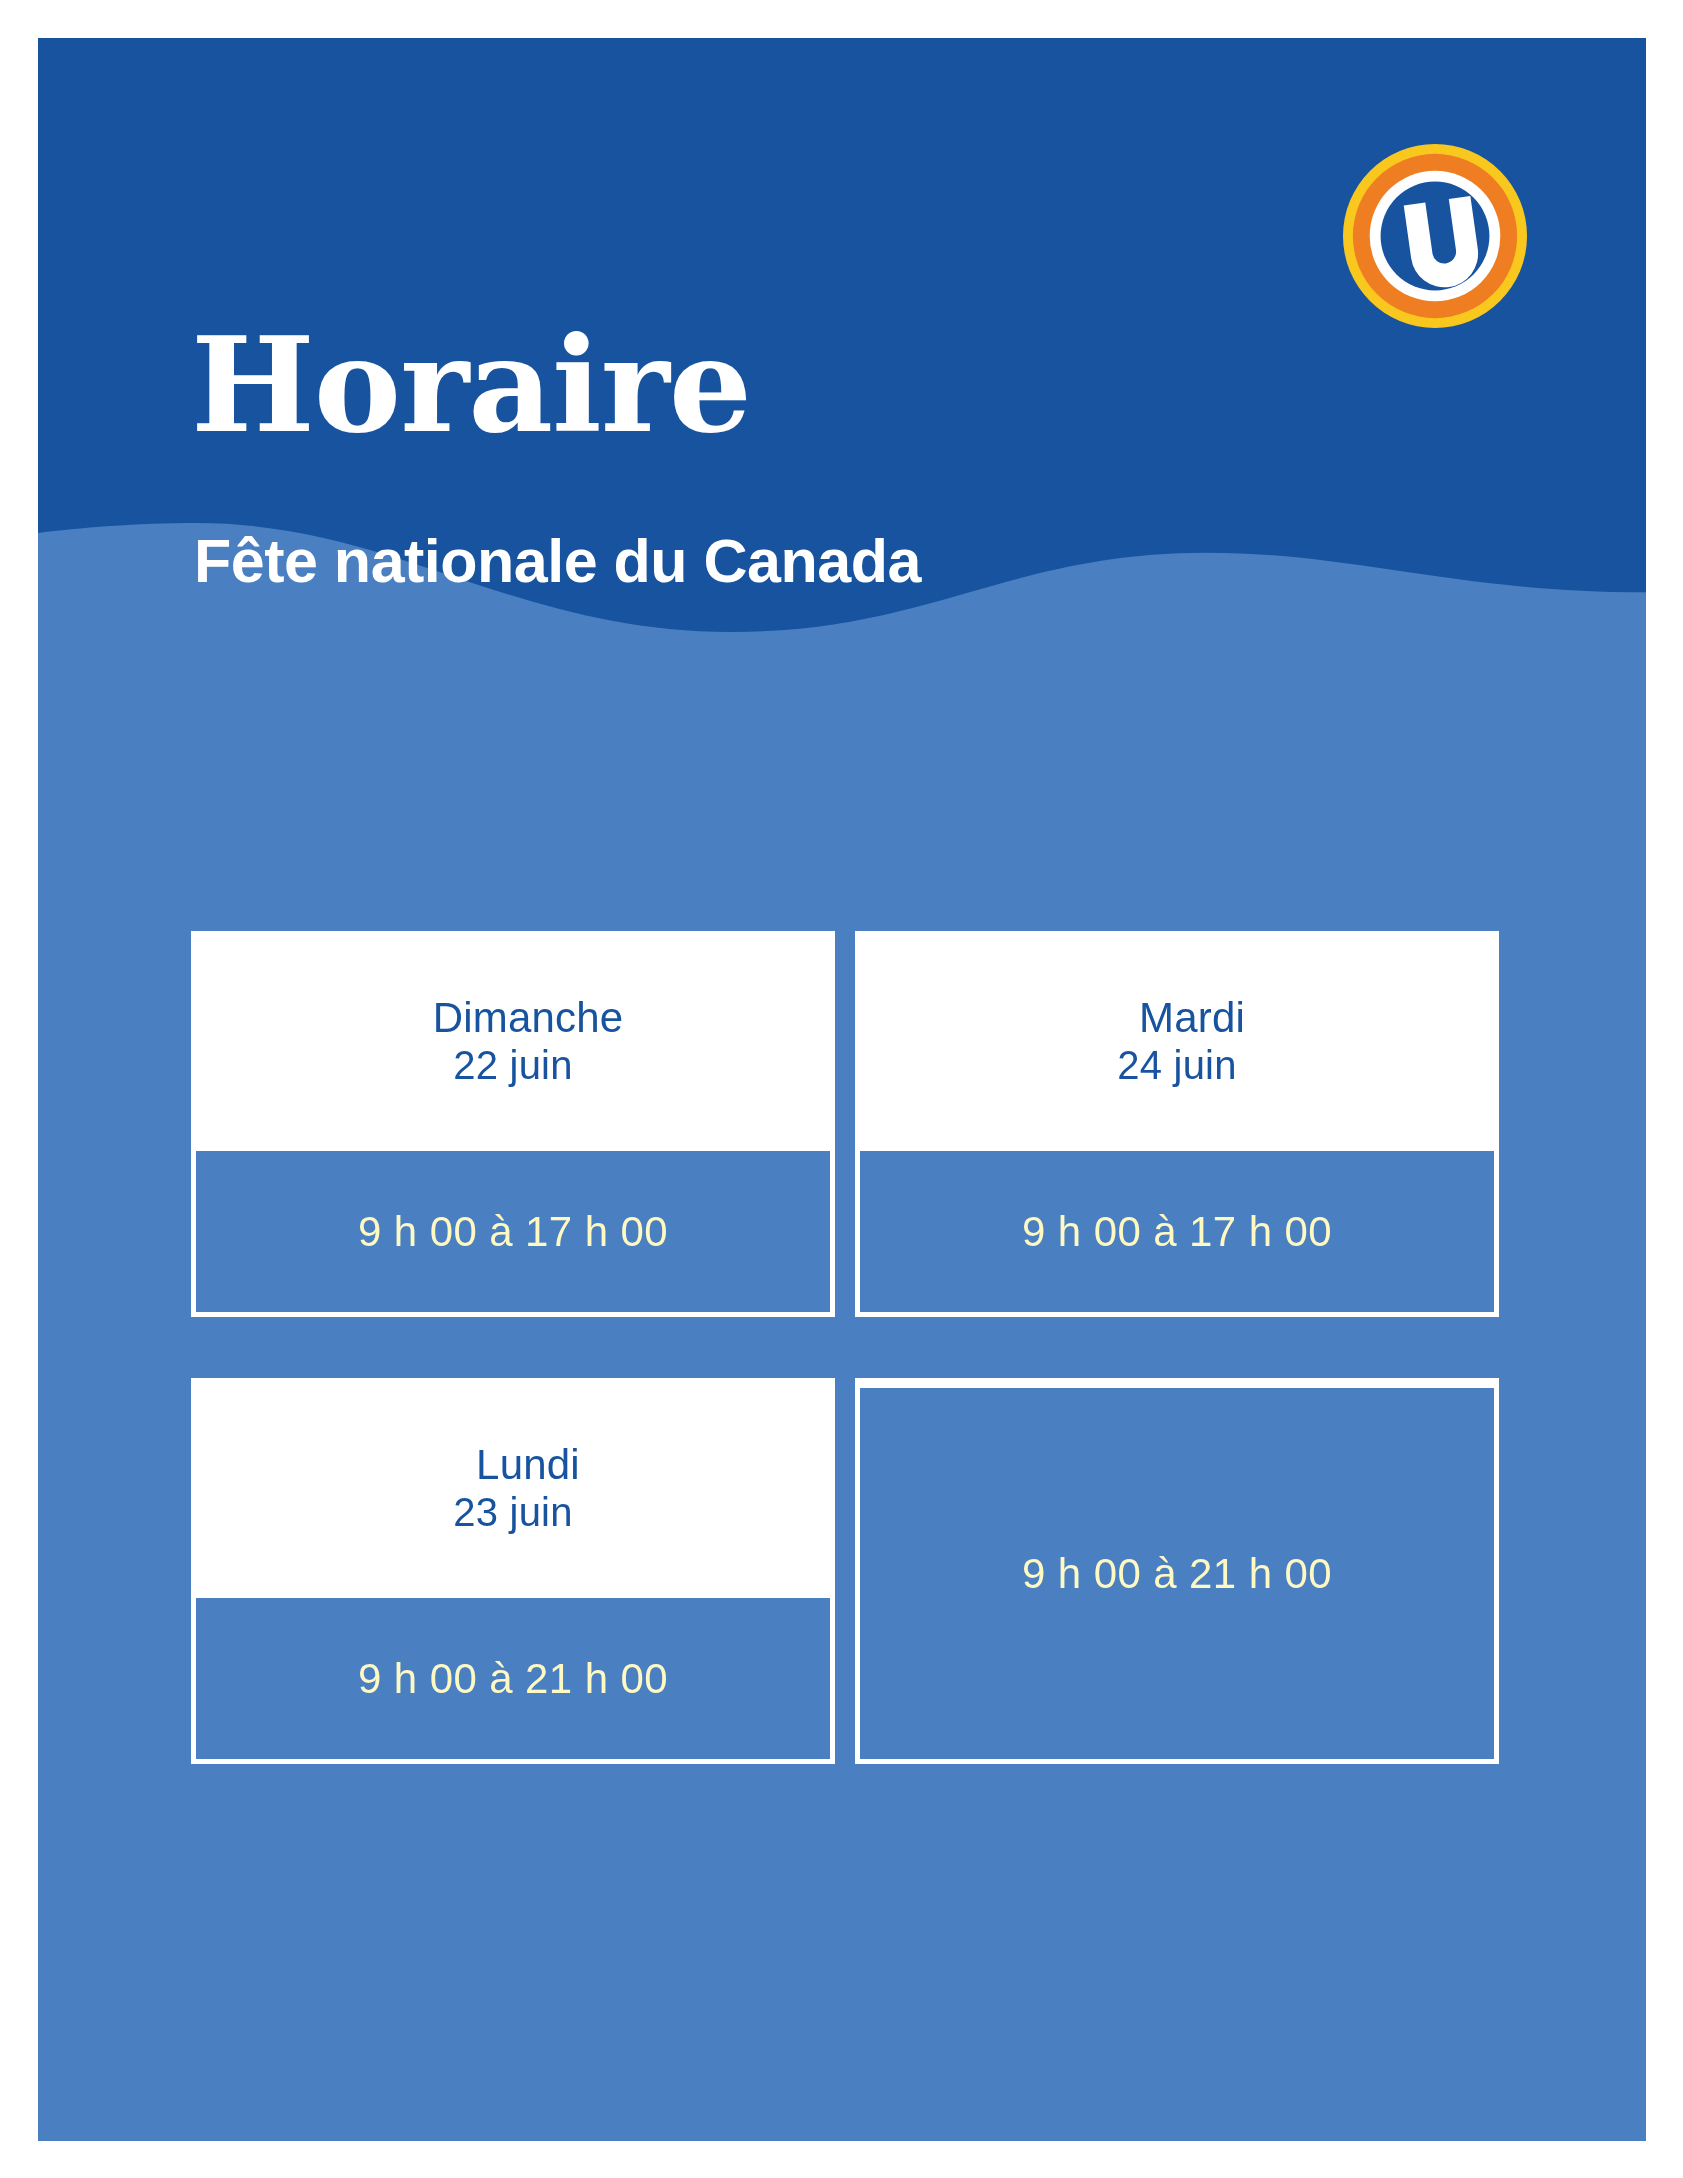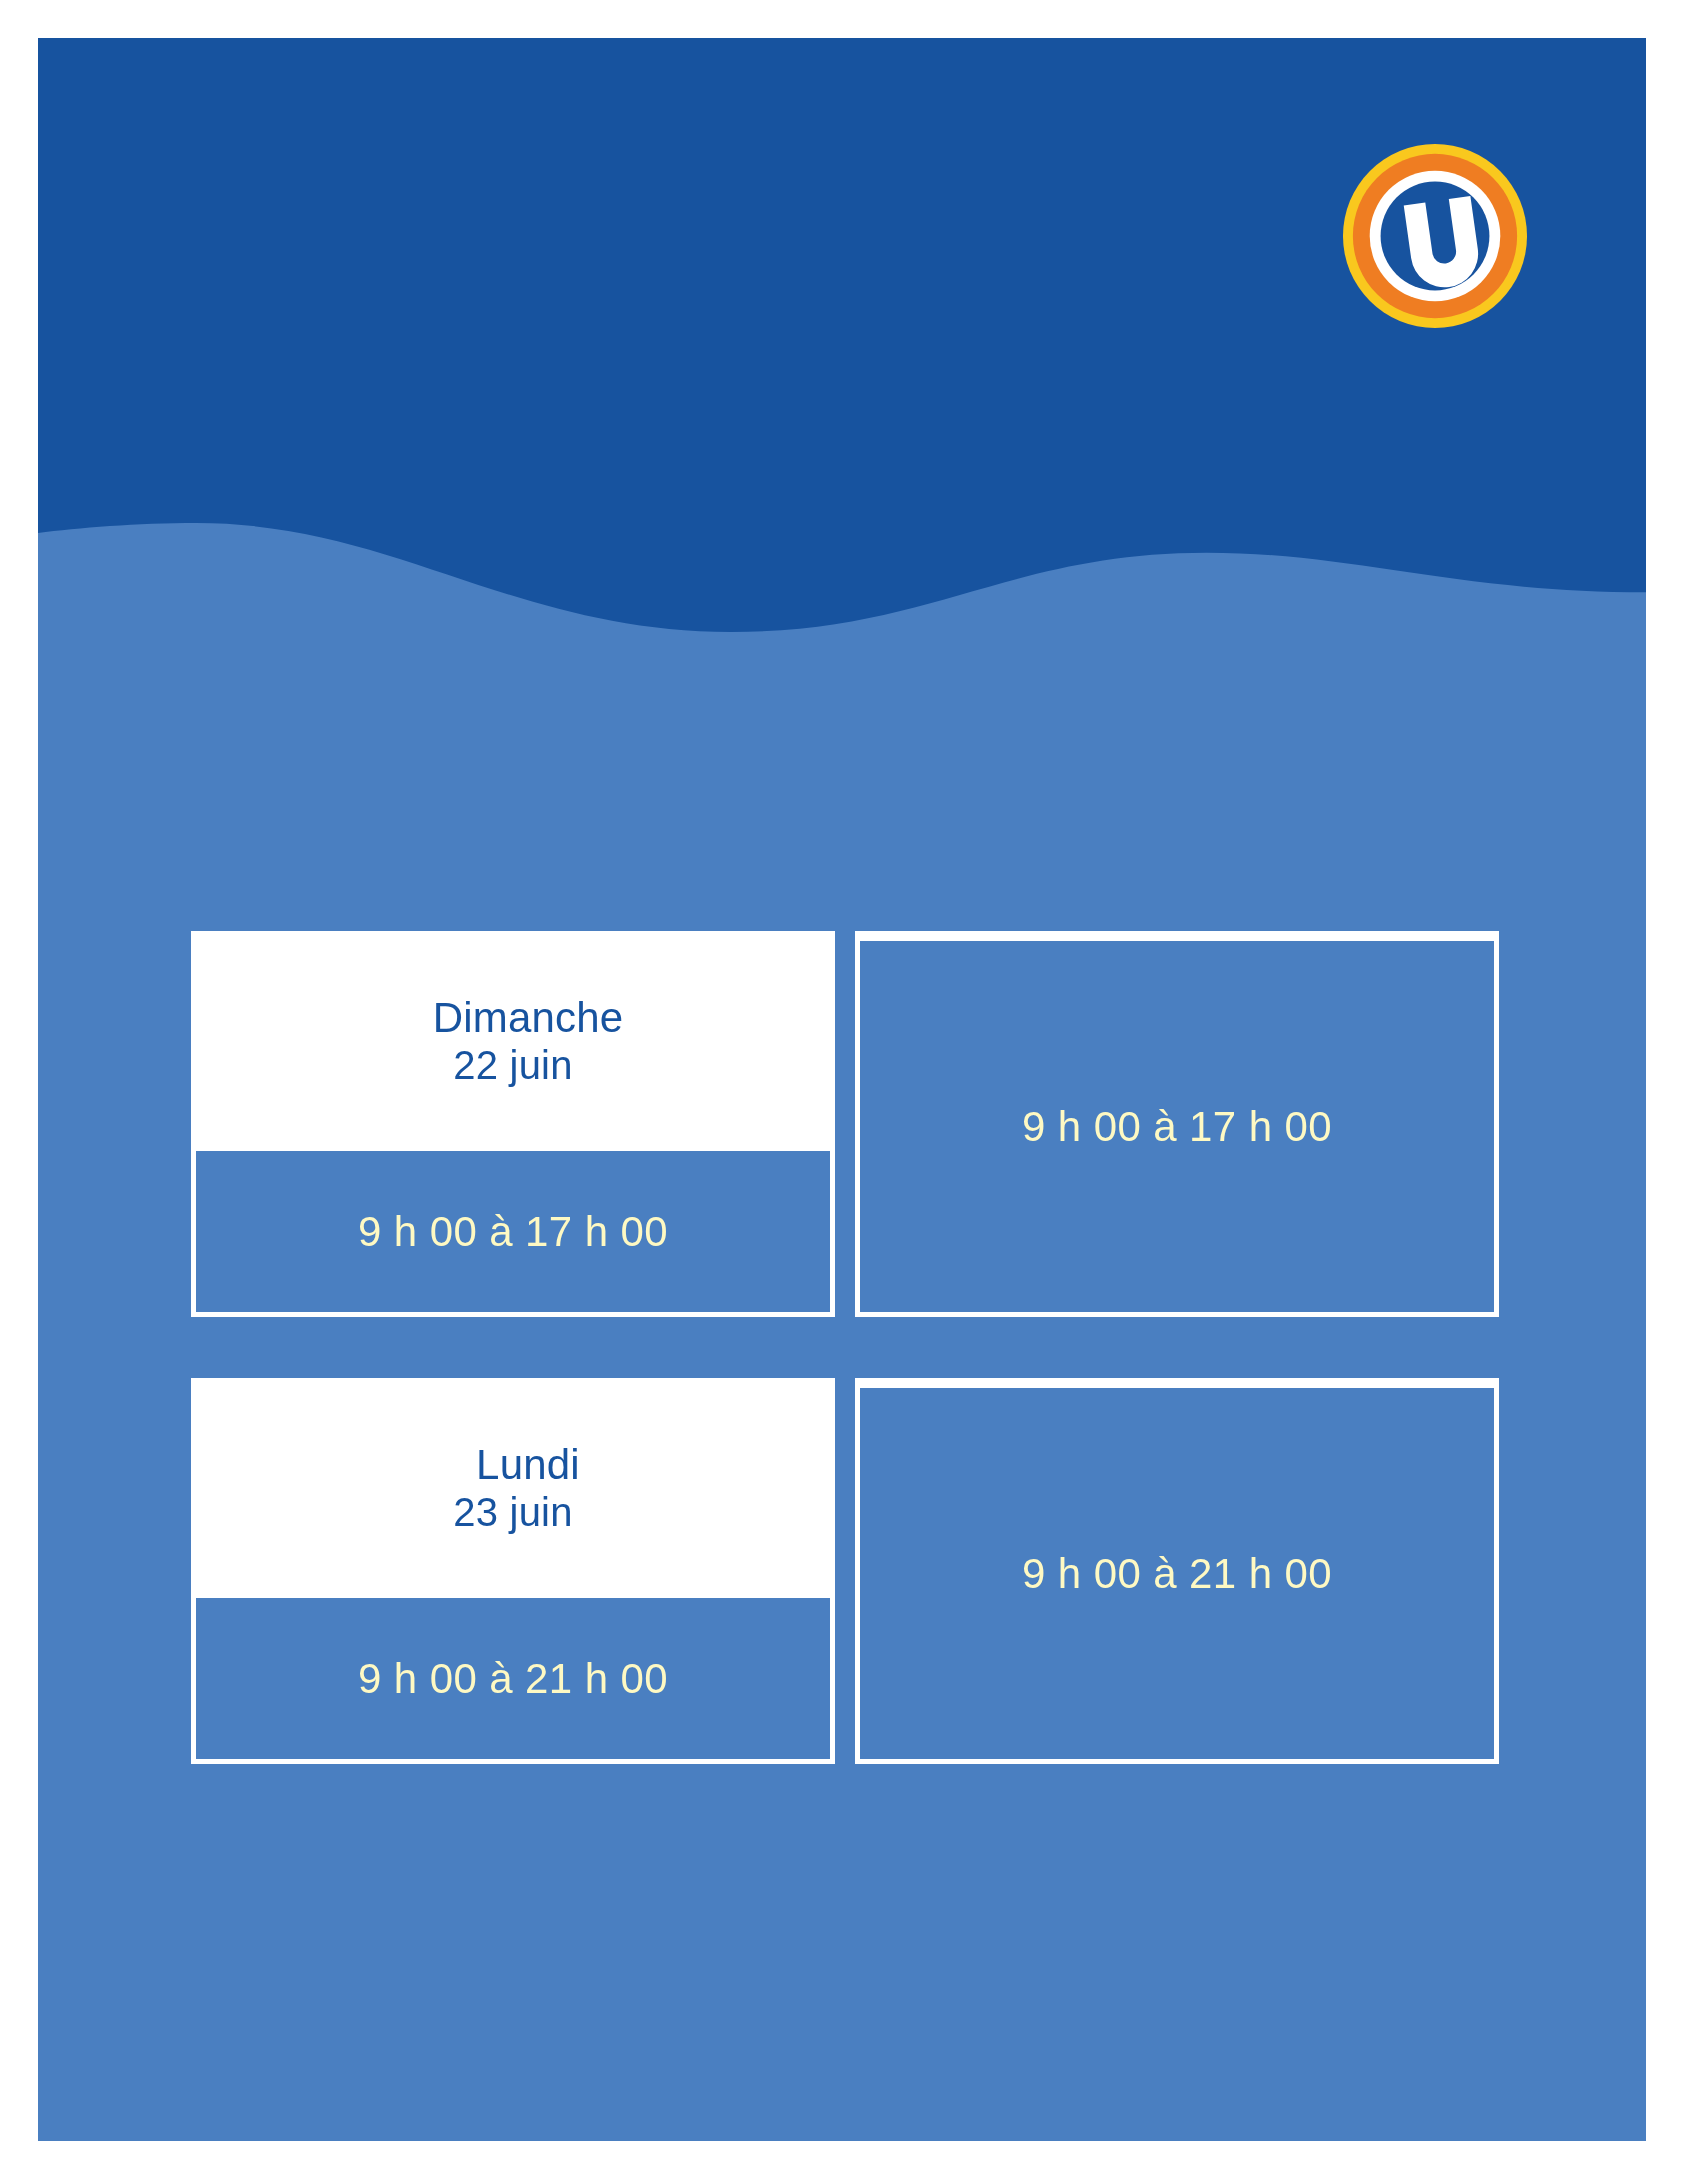--- a/index.html
+++ b/index.html
@@ -139,20 +139,24 @@
 </head>
 <body>
 
 <div class="poster">
 
   <div class="header">
     <svg class="header-svg" viewBox="0 0 1624 790" preserveAspectRatio="none">
       <path d="M0,0 L1624,0 L1624,560 C1430,560 1330,520 1180,520 C980,520 900,600 700,600 C480,600 360,490 160,490 C100,490 40,495 0,500 Z" fill="#17539f"></path>
     </svg>
 
+    <div class="header-content">
+      <h1 class="title">Horaire</h1>
+      <h2 class="subtitle">Fête nationale du Canada</h2>
+    </div>
 
     <div class="logo">
       <svg viewBox="0 0 190 190">
         <circle cx="95" cy="95" r="93" fill="#f9c81e"></circle>
         <circle cx="95" cy="95" r="83" fill="#ef7d22"></circle>
         <circle cx="95" cy="95" r="66" fill="#ffffff"></circle>
         <circle cx="95" cy="95" r="55" fill="#17539f"></circle>
         <g transform="rotate(-8 95 95)">
           <path d="M68 60 L90 60 L90 112 A12 12 0 0 0 114 112 L114 60 L136 60 L136 114 A34 34 0 0 1 68 114 Z" fill="#ffffff"></path>
         </g>
@@ -164,20 +168,24 @@
 
     <div class="card">
       <div class="card-head">
         <span class="card-day">Dimanche</span>
         <span class="card-date">22 juin</span>
       </div>
       <div class="card-body">9 h 00 à 17 h 00</div>
     </div>
 
     <div class="card">
+      <div class="card-head">
+        <span class="card-day">Mardi</span>
+        <span class="card-date">24 juin</span>
+      </div>
       <div class="card-body">9 h 00 à 17 h 00</div>
     </div>
 
     <div class="card">
       <div class="card-head">
         <span class="card-day">Lundi</span>
         <span class="card-date">23 juin</span>
       </div>
       <div class="card-body">9 h 00 à 21 h 00</div>
     </div>

